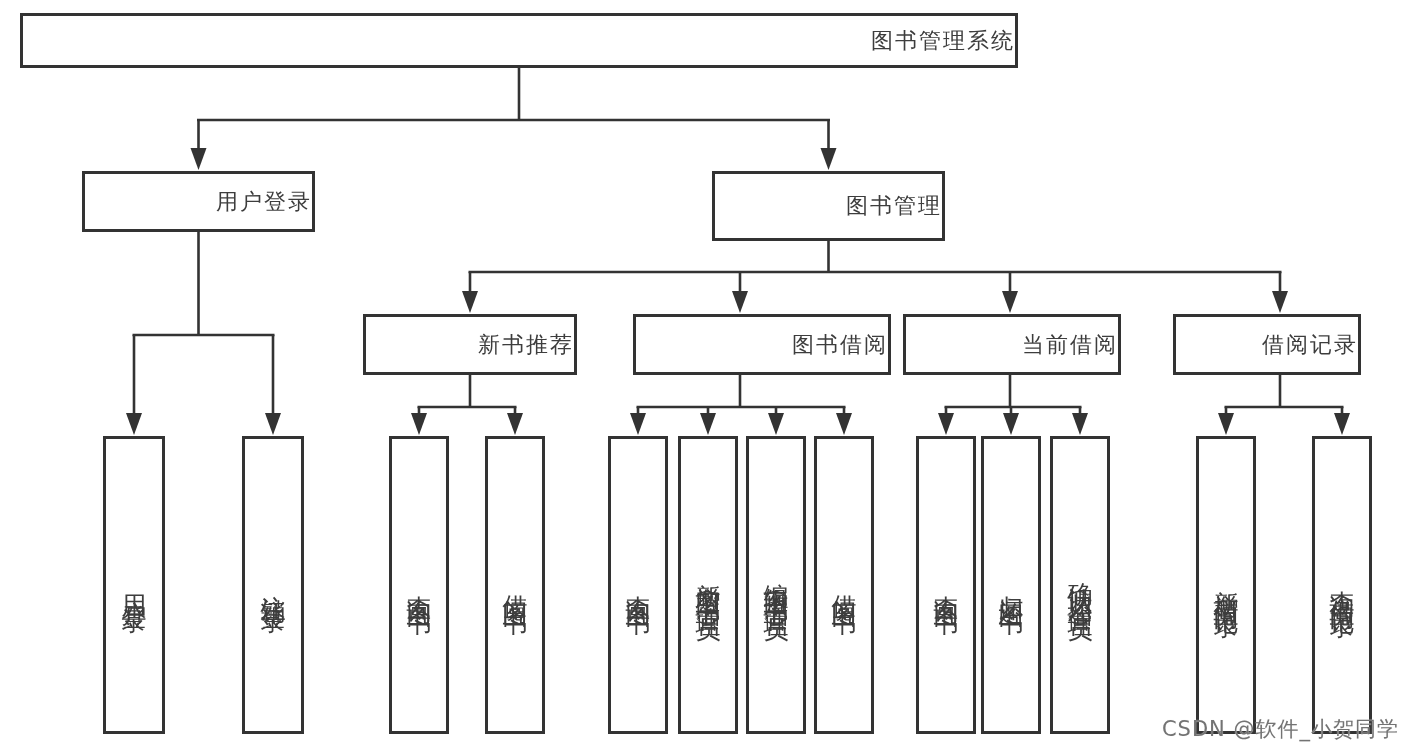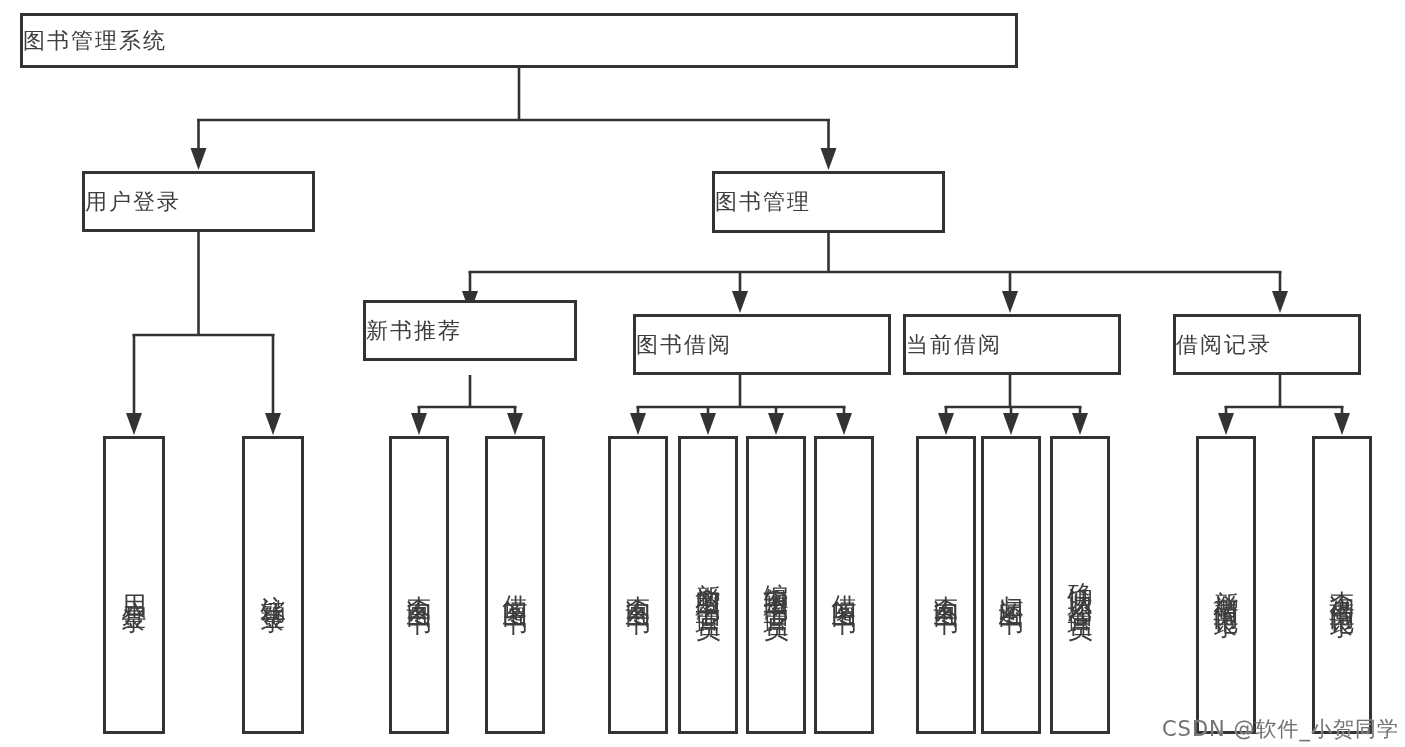--- a/index.html
+++ b/index.html
@@ -22,21 +22,21 @@
   }
   #connectors line { stroke: #333333; stroke-width: 2.6; }
   #connectors polygon { fill: #333333; }
   .hbox {
     position: absolute;
     box-sizing: border-box;
     border: 3px solid #333333;
     background: #ffffff;
     display: flex;
     align-items: center;
-    justify-content: flex-start;
+    justify-content: flex-end;
     color: #3d3d3d;
     font-size: 22px;
     letter-spacing: 2px;
     white-space: nowrap;
   }
   .vbox {
     position: absolute;
     top: 436px;
     height: 298px;
     box-sizing: border-box;
@@ -132,25 +132,25 @@
     <polygon points="1334,413 1350,413 1342,435"></polygon>
   </svg>
 
   <div class="hbox" style="left:20px; top:13px; width:998px; height:55px;">
     <span>图书管理系统</span>
   </div>
 
   <div class="hbox" style="left:82px; top:171px; width:233px; height:61px;">
     <span>用户登录</span>
   </div>
-  <div class="hbox" style="left:712px; top:171px; width:233px; height:62px;">
+  <div class="hbox" style="left:712px; top:171px; width:233px; height:70px;">
     <span>图书管理</span>
   </div>
 
-  <div class="hbox" style="left:363px; top:300px; width:214px; height:61px;">
+  <div class="hbox" style="left:363px; top:314px; width:214px; height:61px;">
     <span>新书推荐</span>
   </div>
   <div class="hbox" style="left:633px; top:314px; width:258px; height:61px;">
     <span>图书借阅</span>
   </div>
   <div class="hbox" style="left:903px; top:314px; width:218px; height:61px;">
     <span>当前借阅</span>
   </div>
   <div class="hbox" style="left:1173px; top:314px; width:188px; height:61px;">
     <span>借阅记录</span>

